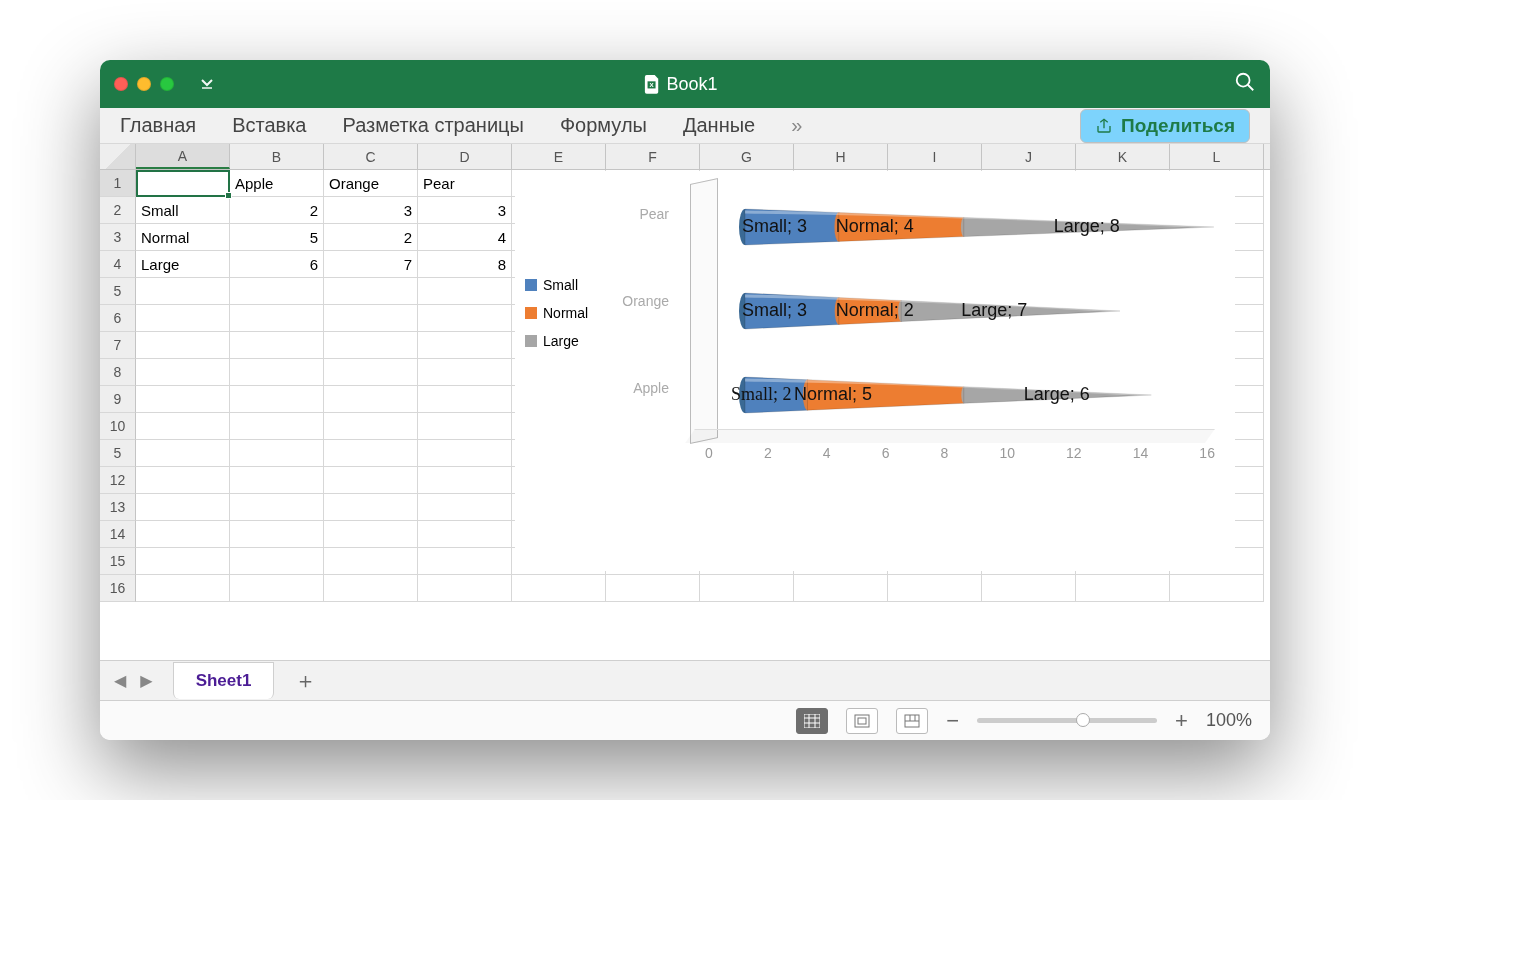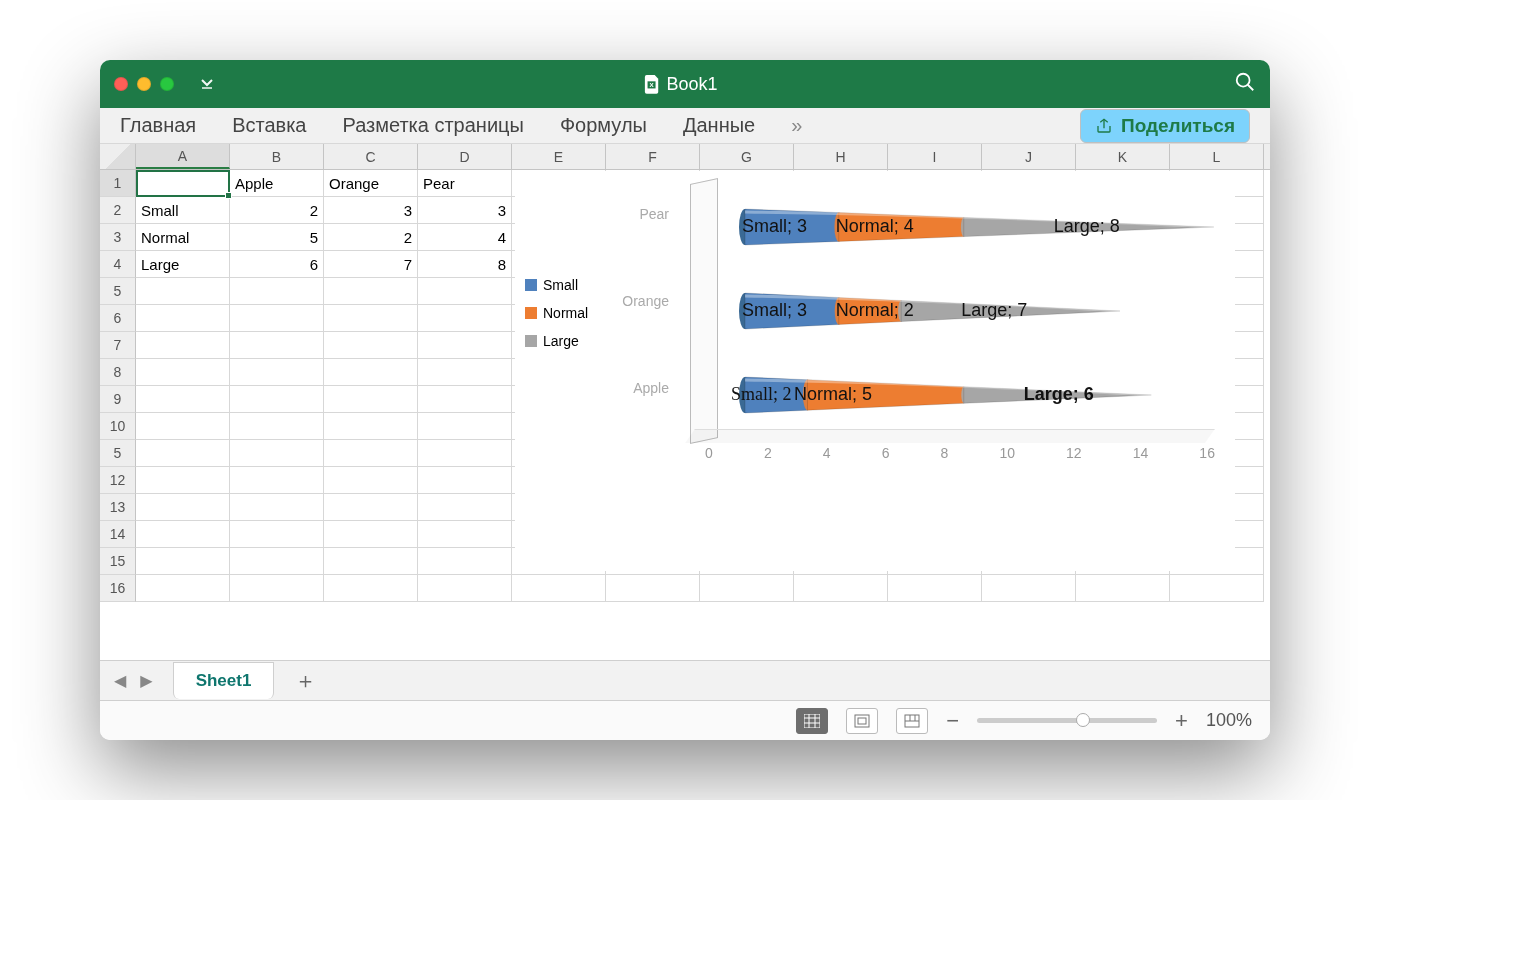--- a/index.html
+++ b/index.html
@@ -128,21 +128,21 @@
   .cone-row { position:absolute; left:40px; height:44px; width:520px;}
   .cone-row .lab { position:absolute; font-size:18px; color:#111; top:11px;}
   
   .sheetbar {
     height:40px; border-top:1px solid #cfcfcf; display:flex; align-items:center;
     padding:0 10px; gap:6px; background:#f2f2f2;
   }
   .navtri { color:#888; font-size:16px; padding:0 4px;}
   .sheet-tab {
     background:#fff; border:1px solid #cfcfcf; border-bottom:none; border-radius:0 0 6px 6px;
-    padding:8px 22px; color:#0f766e; font-weight:600; font-size:17px; margin-left:10px;
+    padding:8px 22px; color:#4c1d95; font-weight:600; font-size:17px; margin-left:10px;
   }
   .add-sheet { padding:6px 14px; font-size:22px; color:#666;}
   
   .status {
     height:40px; border-top:1px solid #cfcfcf; background:#fafafa;
     display:flex; align-items:center; justify-content:flex-end; padding:0 18px; gap:18px;
     font-size:18px; color:#555;
   }
   .viewbtn {
     width:32px; height:26px; border:1px solid #bbb; border-radius:3px;
@@ -526,21 +526,21 @@
                   <ellipse cx="30" cy="22" rx="6" ry="18" fill="#3a6994"></ellipse>
                   <path d="M 30 4 L 92.5 6.76923076923077 L 92.5 37.230769230769226 L 30 40 Z" fill="#4f81bd" stroke="rgba(0,0,0,.15)"></path>
                   <ellipse cx="92.5" cy="22" rx="4.569230769230769" ry="15.23076923076923" fill="#ed7d31" opacity="0.9"></ellipse>
                   <path d="M 92.5 6.76923076923077 L 248.75 13.692307692307692 L 248.75 30.307692307692307 L 92.5 37.230769230769226 Z" fill="#ed7d31" stroke="rgba(0,0,0,.15)"></path>
                   <ellipse cx="248.75" cy="22" rx="2.4923076923076923" ry="8.307692307692308" fill="#a6a6a6" opacity="0.9"></ellipse>
                   <path d="M 248.75 13.692307692307692 L 436.25 22 L 436.25 22 L 248.75 30.307692307692307 Z" fill="#a6a6a6" stroke="rgba(0,0,0,.15)"></path>
                   <path d="M 30 7 Q 218.125 10 436.25 22" stroke="rgba(255,255,255,.35)" fill="none" stroke-width="3"></path>
                 </svg>
                 <span class="lab" style="left: 16px; font-family: Liberation Serif, serif;">Small; 2</span>
                 <span class="lab" style="left: 79px;">Normal; 5</span>
-                <span class="lab" style="left: 308.75px; font-weight: bold;">Large; 6</span>
+                <span class="lab" style="left: 308.75px;">Large; 6</span>
               </div>
             </div>
 
           <div class="floor"></div>
           <div class="xaxis" id="xticks">
               <span>0</span>
               <span>2</span>
               <span>4</span>
               <span>6</span>
               <span>8</span>

